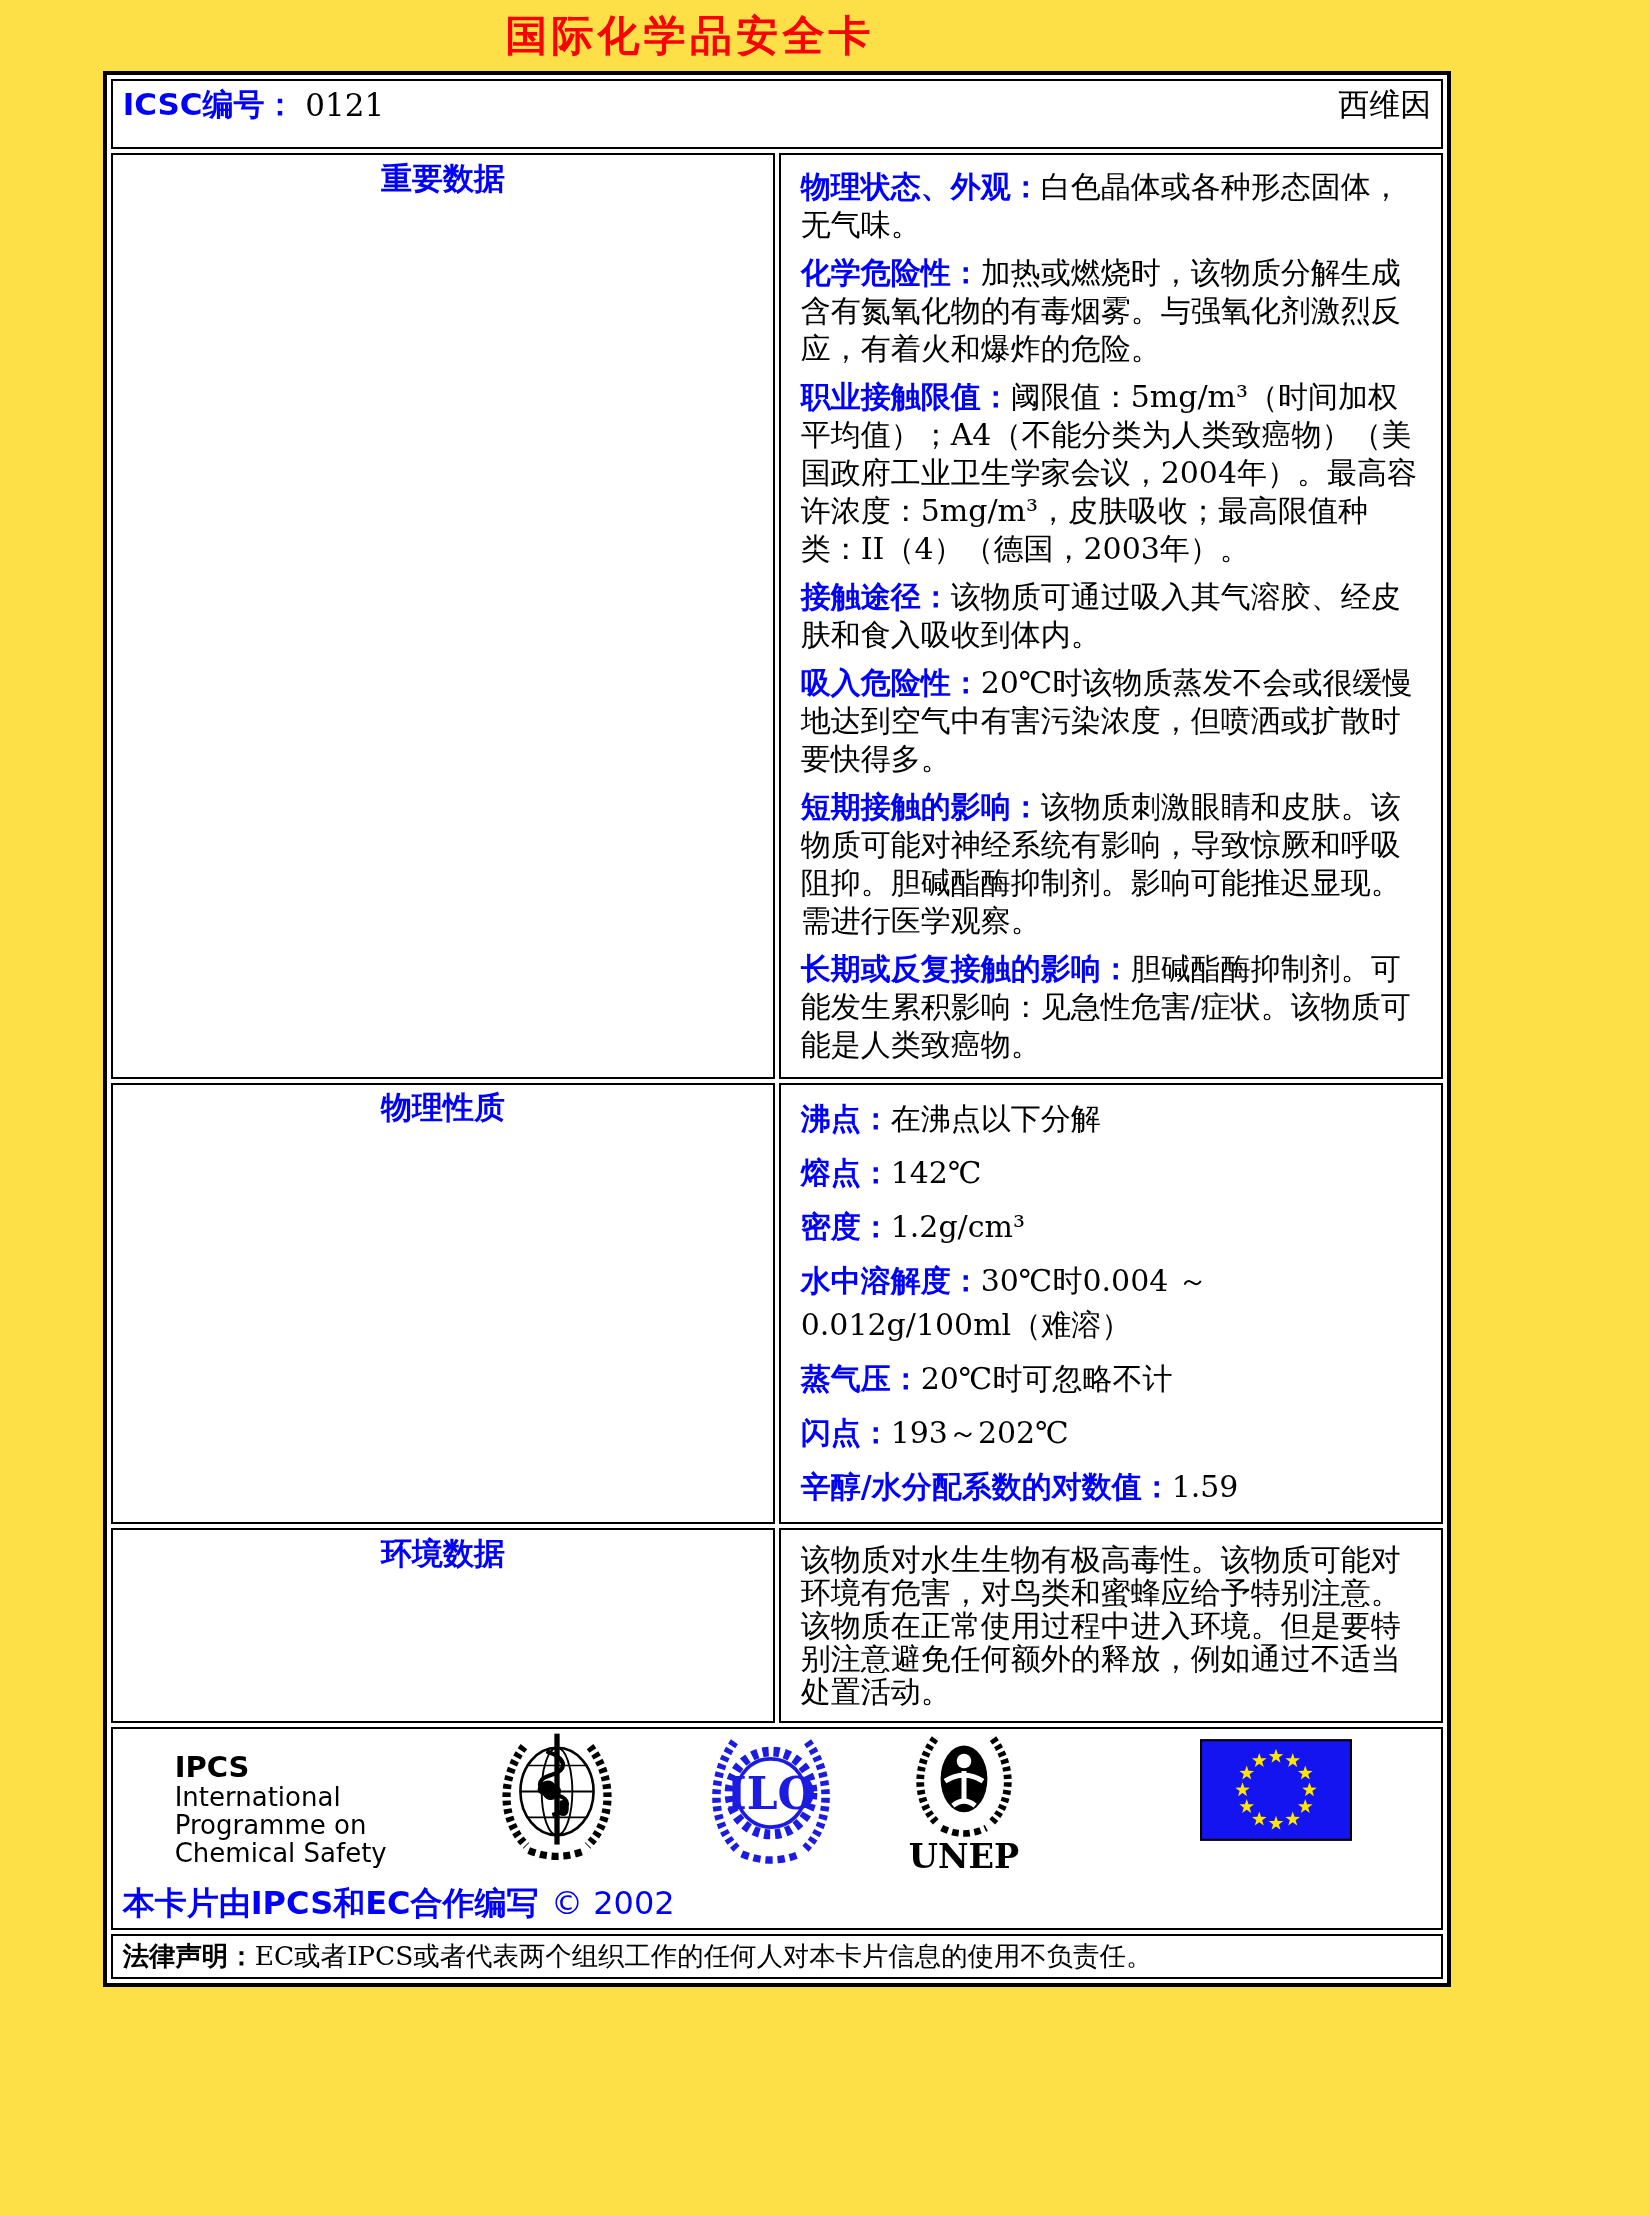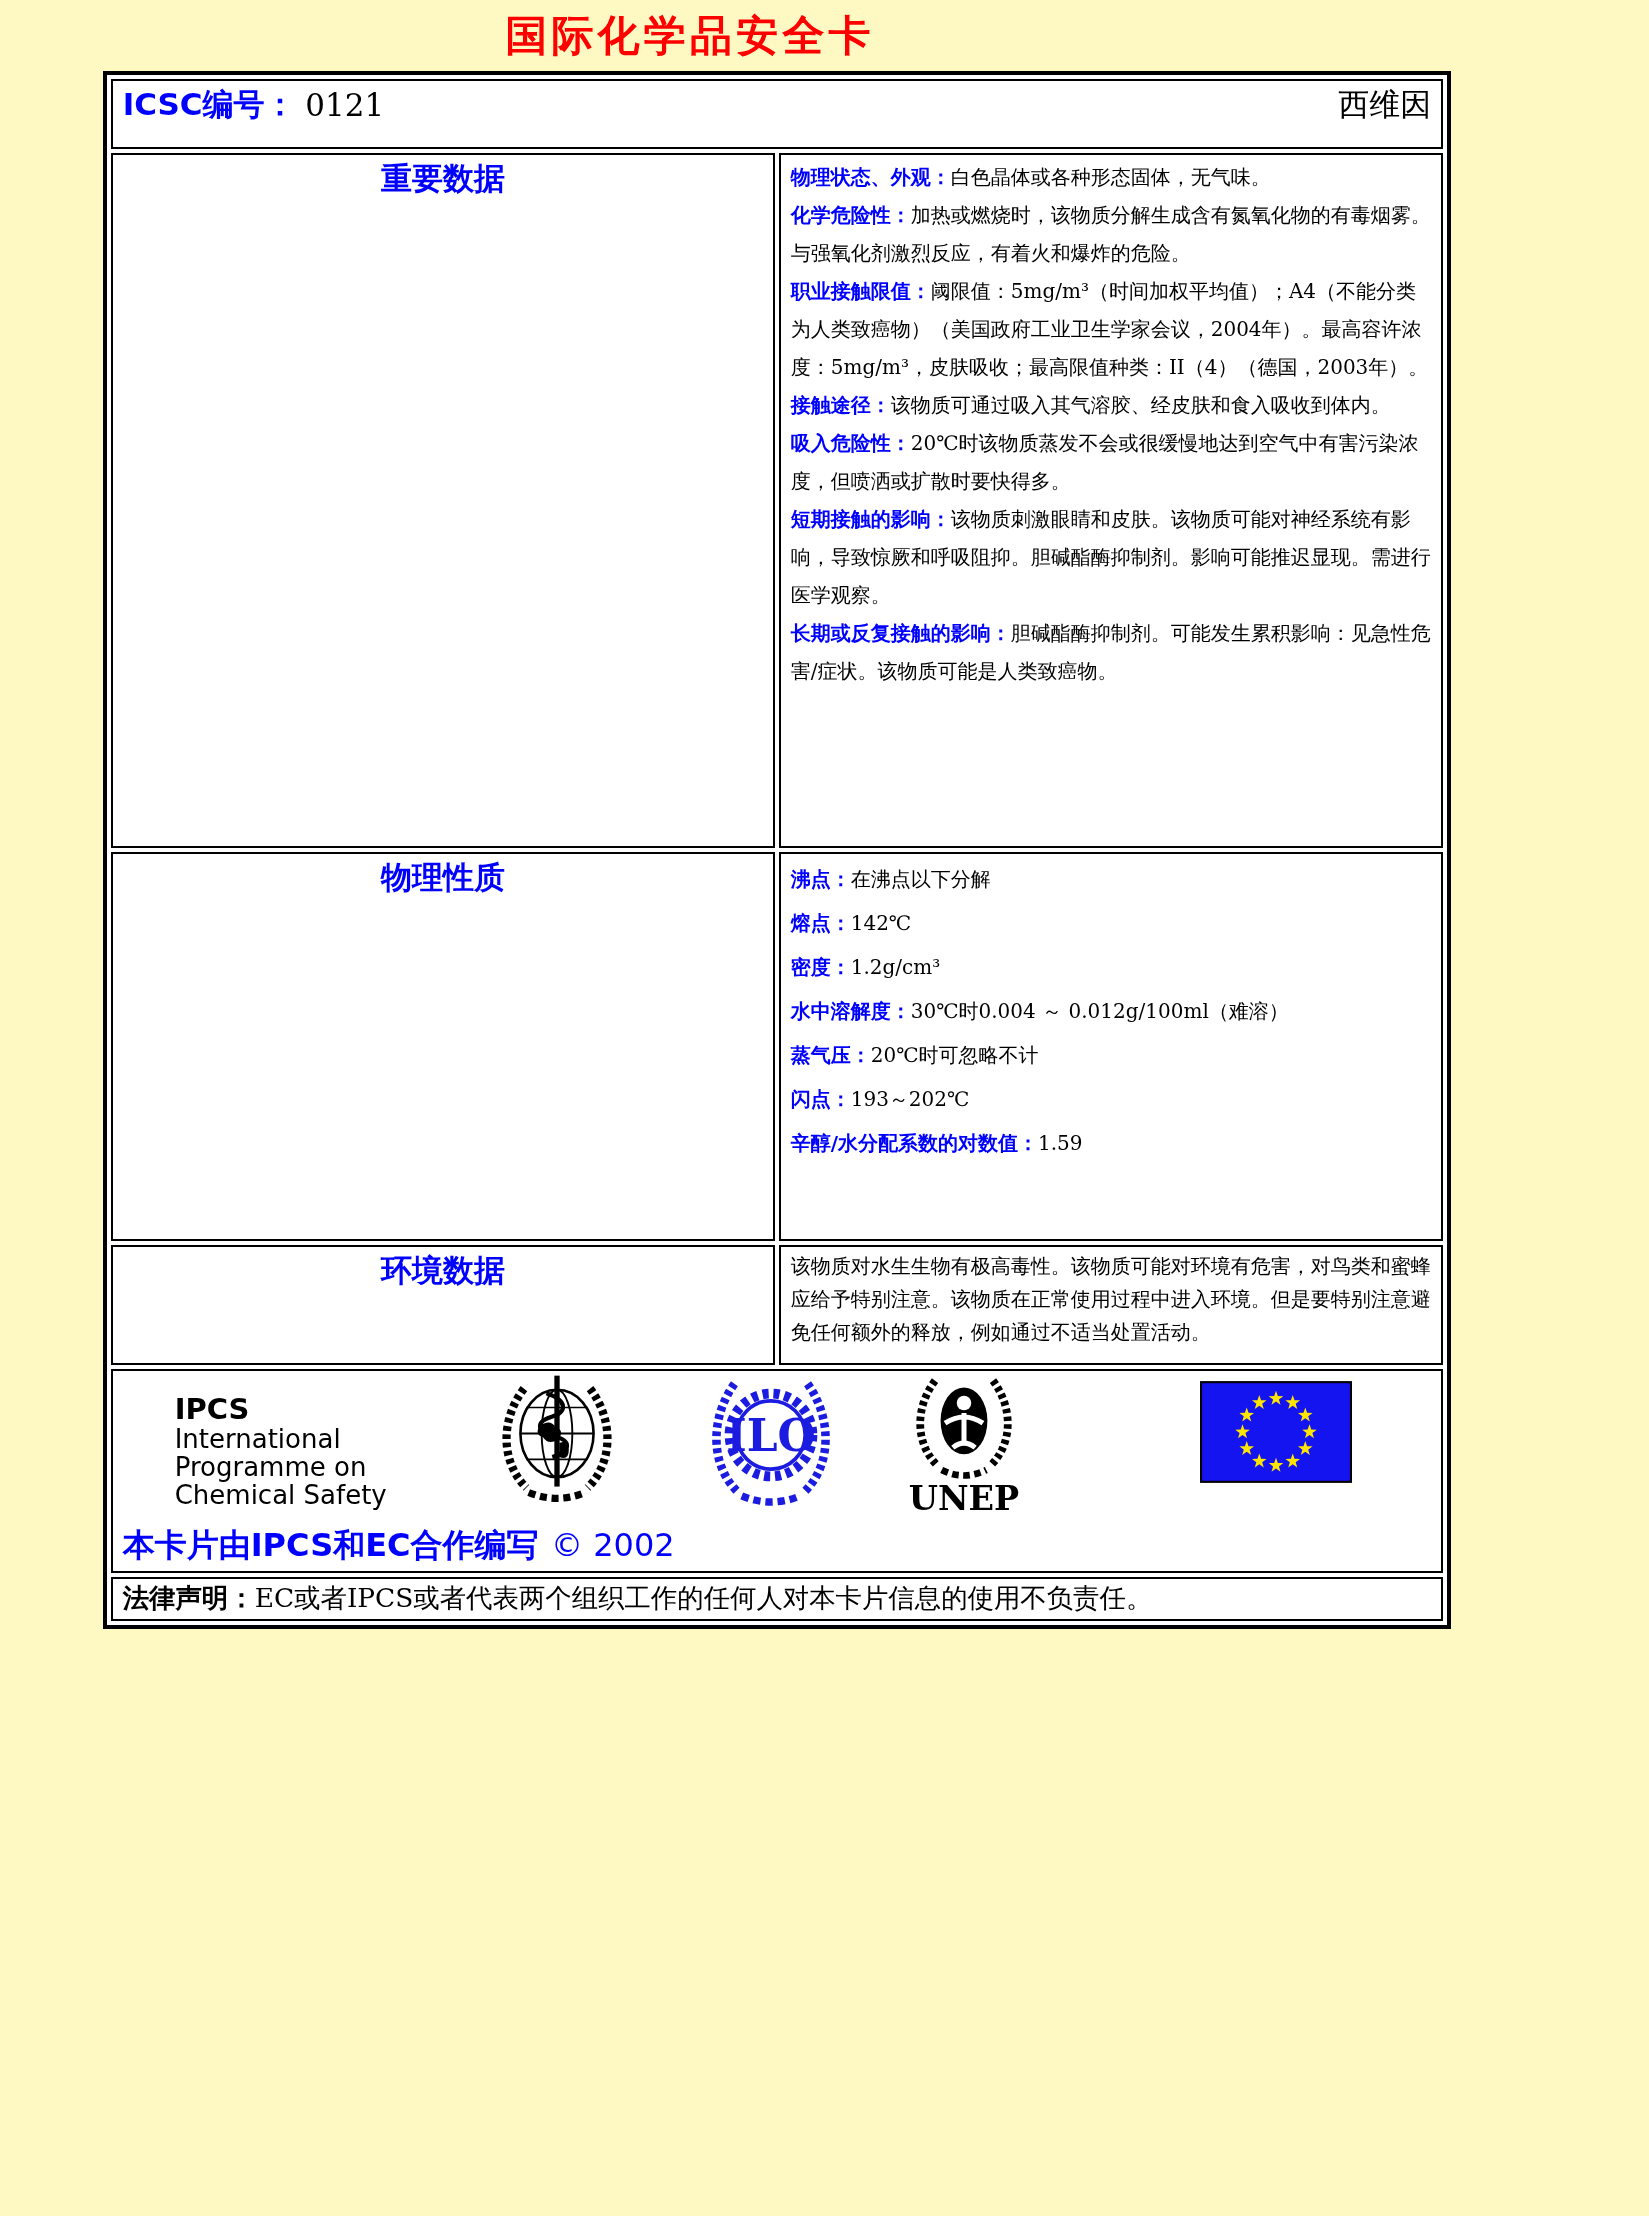--- a/index.html
+++ b/index.html
@@ -1,16 +1,16 @@
 <!DOCTYPE html>
 <html lang="zh" style="font-size:11px"><head>
 <meta charset="utf-8">
 <style>
   html,body { margin:0; padding:0; background:#ffffff; }
-  .page { position:relative; width:1650px; height:2216px; background:#fef9c3;
+  .page { position:relative; width:1650px; height:2216px; background:#fde047;
           font-family:"DejaVu Serif", serif; color:#000; }
 
   
   .page-title { position:absolute; top:8.3px; left:103px; width:1348px; box-sizing:border-box;
                 padding-right:174px; text-align:center; color:#ff0000;
                 font-family:"DejaVu Sans", sans-serif; font-weight:bold;
                 font-size:42px; letter-spacing:4.2px; }
 
   
   table.card { position:absolute; top:71px; left:103px; width:1348px;
@@ -23,21 +23,21 @@
                 font-weight:bold; font-size:31px; }
 
   
   td.headrow { height:70px; vertical-align:middle; }
   .head-flex { display:flex; align-items:center; font-size:31px; }
   .icsc-label { color:#0000ff; font-family:"DejaVu Sans", sans-serif; font-weight:bold; }
   .icsc-number { margin-left:9.7px; }
   .chem-name { margin-left:auto; }
 
   
-  .content p { margin:0; font-size:20px; line-height:38px; }
+  .content p { margin:10px; font-size:30px; line-height:38px; }
   .blabel { color:#0000ff; font-family:"DejaVu Sans", sans-serif; font-weight:bold; }
   td.h-imp  { height:695px; }
   td.h-phys { height:389px; }
   .phys p   { line-height:44px; }
   td.h-env  { height:120px; }
   td.h-note { height:147px; }
   .tight p  { line-height:33px; }
   td.h-add  { height:51px; vertical-align:middle; }
 
   

